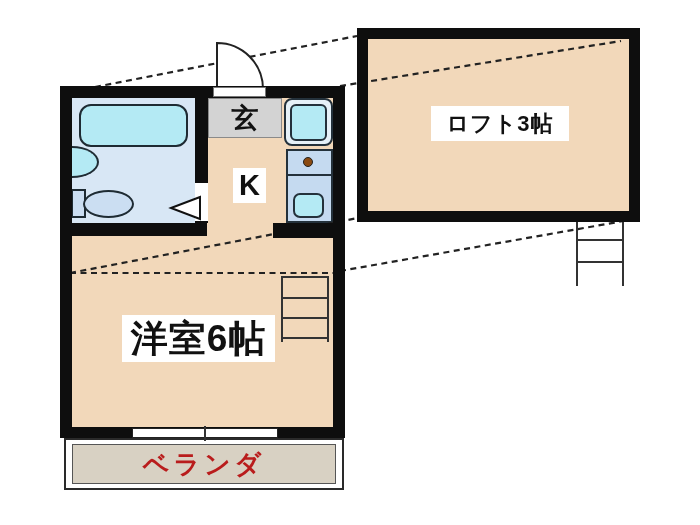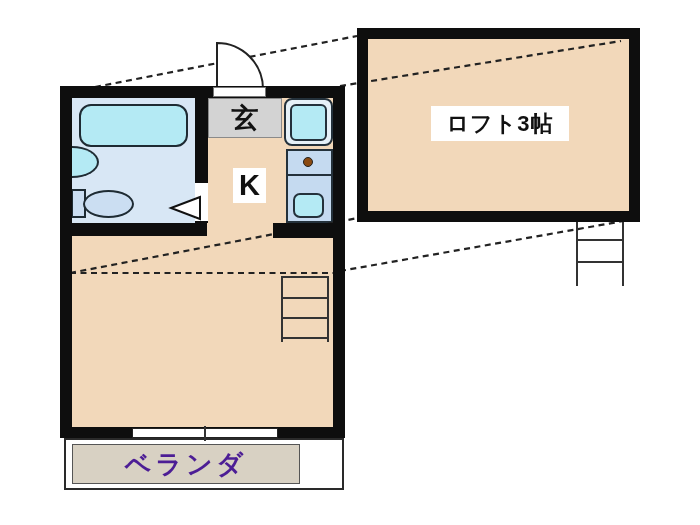--- a/index.html
+++ b/index.html
@@ -21,22 +21,22 @@
   }
   #plan *{box-sizing:border-box;}
   .abs{position:absolute;}
   
   .layer1{z-index:1;}
   .unit-floor{left:66px;top:92px;width:273px;height:340px;background:var(--floor-tan);}
   .bath-floor{left:72px;top:98px;width:123px;height:125px;background:var(--bath-floor);}
   .entrance-floor{left:208px;top:98px;width:74px;height:40px;background:var(--entrance-gray);border:1px solid #8a8a8a;}
   .loft-floor{left:368px;top:39px;width:261px;height:172px;background:var(--floor-tan);}
   .balcony-outer{left:64px;top:438px;width:280px;height:52px;background:#fff;border:2px solid #2a2a2a;}
-  .balcony-inner{left:72px;top:444px;width:228px;height:40px;background:var(--balcony-gray);border:1px solid #555;
-    display:flex;align-items:center;justify-content:center;font-size:26px;font-weight:bold;color:#4c1d95;letter-spacing:4px;}
+  .balcony-inner{left:72px;top:444px;width:264px;height:40px;background:var(--balcony-gray);border:1px solid #555;
+    display:flex;align-items:center;justify-content:center;font-size:26px;font-weight:bold;color:#b91c1c;letter-spacing:4px;}
   .bathtub{left:79px;top:104px;width:109px;height:43px;background:var(--fixture-cyan);border:2px solid #1e2b33;border-radius:12px;}
   .wash-basin{left:72px;top:146px;width:27px;height:32px;background:var(--fixture-cyan);border:2px solid #1e2b33;border-left:none;
     border-radius:0 100% 100% 0 / 0 50% 50% 0;}
   .toilet-tank{left:71px;top:189px;width:15px;height:29px;background:var(--fixture-blue);border:2px solid #1e2b33;}
   .toilet-bowl{left:83px;top:190px;width:51px;height:28px;background:var(--fixture-blue);border:2px solid #1e2b33;border-radius:50%;}
   .washer-pan{left:284px;top:98px;width:49px;height:48px;background:#e6f1f8;border:2px solid #24313b;border-radius:8px;}
   .washer-tub{left:290px;top:104px;width:37px;height:37px;background:var(--fixture-cyan);border:2px solid #24313b;border-radius:6px;}
   .stove{left:286px;top:149px;width:47px;height:27px;background:var(--kitchen-unit-blue);border:2px solid #24313b;}
   .burner{left:303px;top:157px;width:10px;height:10px;background:var(--burner-brown);border:1px solid #222;border-radius:50%;}
   .sink-unit{left:286px;top:174px;width:47px;height:49px;background:var(--kitchen-unit-blue);border:2px solid #24313b;}
@@ -131,14 +131,15 @@
       <line class="solid" x1="282" y1="318" x2="328" y2="318"></line>
       <line class="solid" x1="282" y1="338" x2="328" y2="338"></line>
     </g>
     <polygon class="tri" points="171,208 200,197 200,219"></polygon>
     <line class="solid" x1="205" y1="426" x2="205" y2="441"></line>
   </svg>
 
   <div class="abs label-box entrance-label">玄</div>
   <div class="abs label-box k-label">K</div>
   <div class="abs label-box loft-label">ロフト3帖</div>
+  <div class="abs label-box room-label">洋室6帖</div>
 
 </div>
 
 </body></html>

